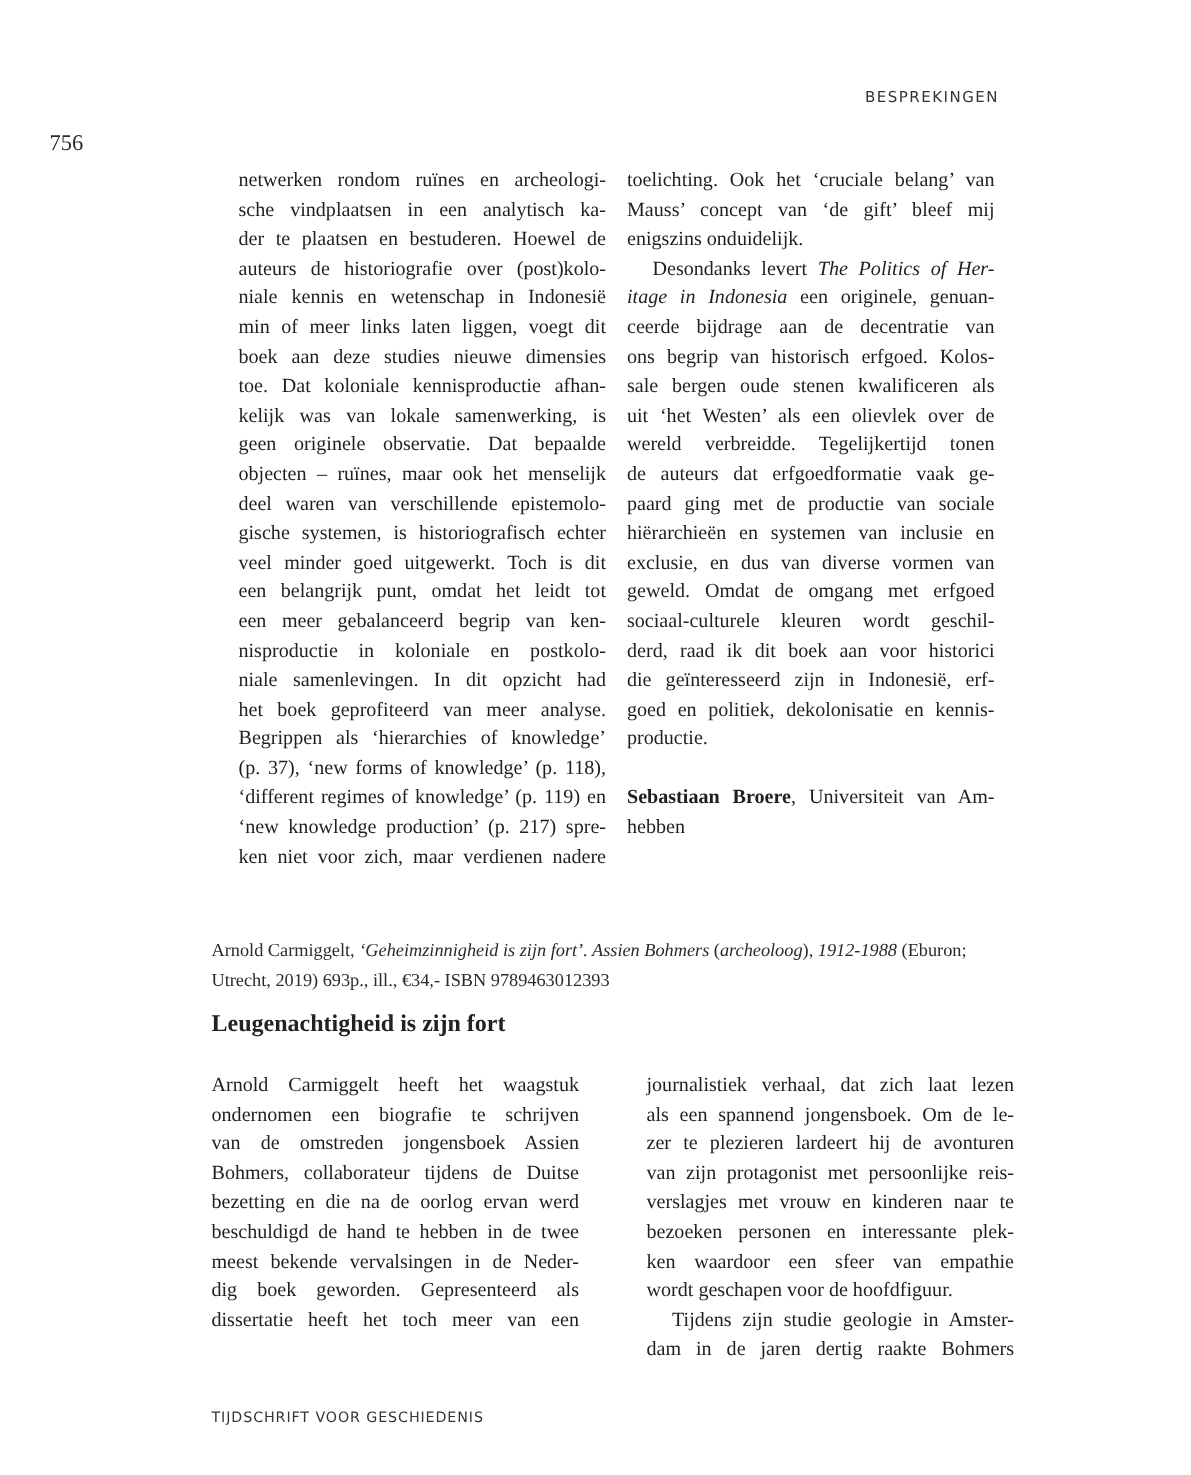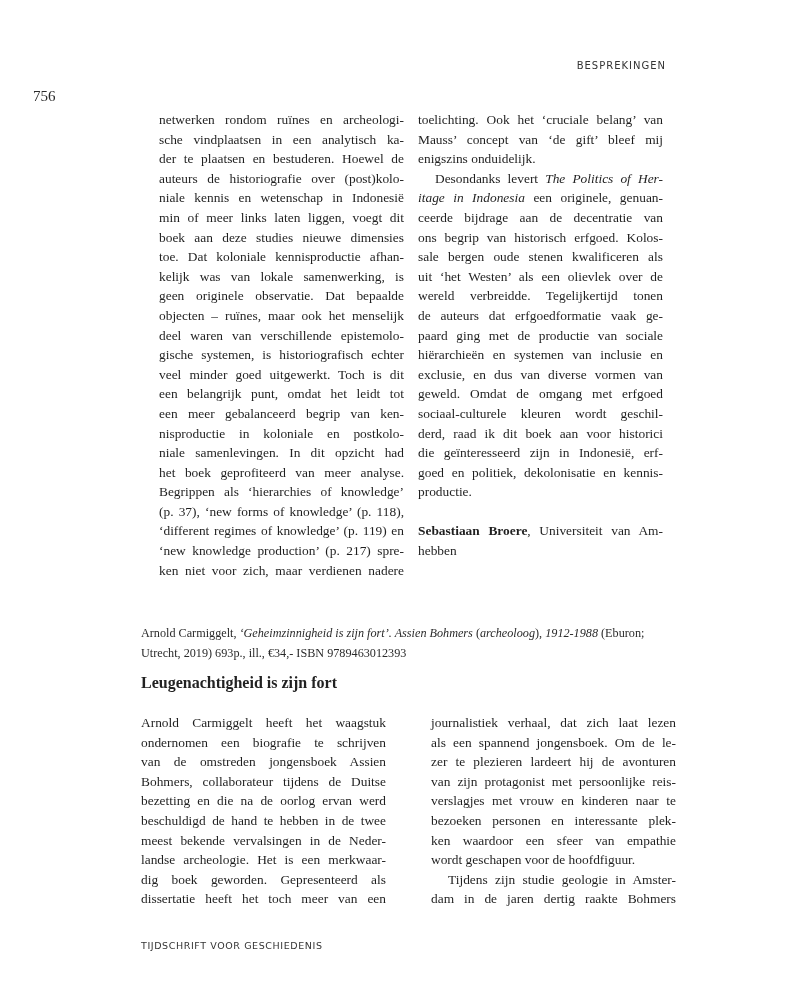--- a/index.html
+++ b/index.html
@@ -92,21 +92,20 @@
 <div class="review-title">Leugenachtigheid is zijn fort</div>
 
 <div class="col left-bot" id="r2l">
     <span class="ln">Arnold Carmiggelt heeft het waagstuk</span>
     <span class="ln">ondernomen een biografie te schrijven</span>
     <span class="ln">van de omstreden jongensboek Assien</span>
     <span class="ln">Bohmers, collaborateur tijdens de Duitse</span>
     <span class="ln">bezetting en die na de oorlog ervan werd</span>
     <span class="ln">beschuldigd de hand te hebben in de twee</span>
     <span class="ln">meest bekende vervalsingen in de Neder-</span>
-    <span class="ln">landse archeologie. Het is een merkwaar-</span>
     <span class="ln">dig boek geworden. Gepresenteerd als</span>
     <span class="ln">dissertatie heeft het toch meer van een</span>
   </div>
 <div class="col right-bot">
   <div id="r2r">
       <span class="ln">journalistiek verhaal, dat zich laat lezen</span>
       <span class="ln">als een spannend jongensboek. Om de le-</span>
       <span class="ln">zer te plezieren lardeert hij de avonturen</span>
       <span class="ln">van zijn protagonist met persoonlijke reis-</span>
       <span class="ln">verslagjes met vrouw en kinderen naar te</span>

